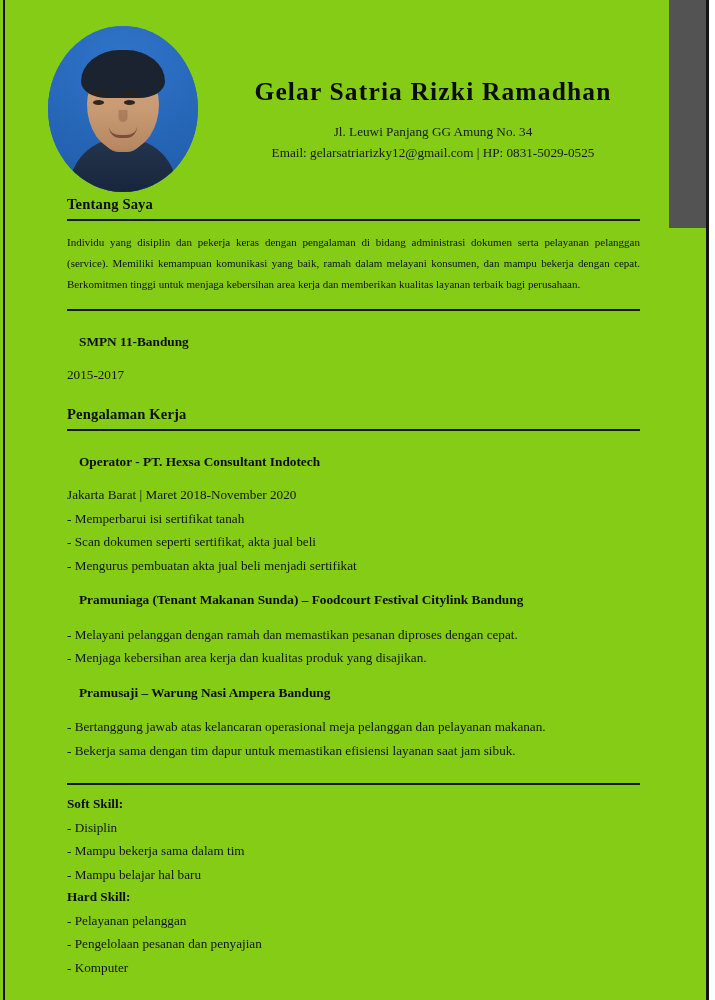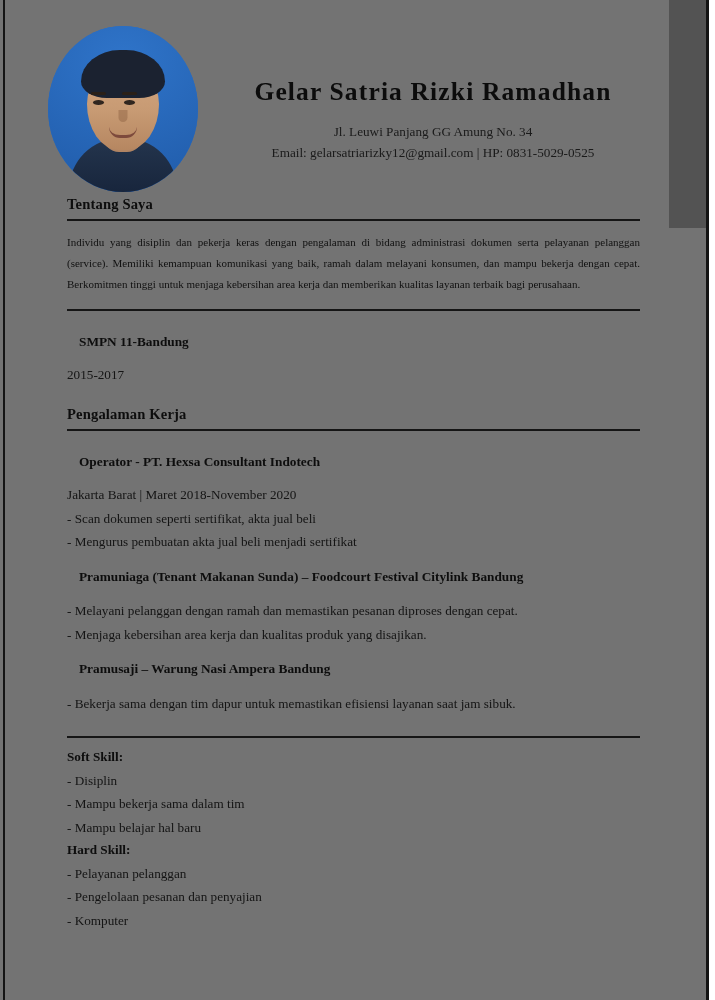--- a/index.html
+++ b/index.html
@@ -13,21 +13,21 @@
     position: relative;
     overflow: hidden;
     font-family: "Liberation Serif", "DejaVu Serif", serif;
   }
 
   
   #page {
     position: absolute;
     left: 0; top: 0;
     width: 715px; height: 1000px;
-    background: #737373;
+    background: #84cc16;
     box-sizing: border-box;
   }
   .edge-border-left {
     position: absolute;
     left: 3px; top: 0;
     width: 2px; height: 1000px;
     background: #141414;
   }
   .edge-border-right {
     position: absolute;
@@ -307,28 +307,30 @@
 
     <div class="sec-gap-lg"></div>
 
     <div class="section">
       <h2 class="section-title">Pengalaman Kerja</h2>
       <div class="rule"></div>
       <div class="block-gap"></div>
 
       <p class="entry-title">Operator - PT. Hexsa Consultant Indotech</p>
       <p class="entry-sub">Jakarta Barat | Maret 2018-November 2020</p>
+      <p class="bullet">- Memperbarui isi sertifikat tanah</p>
       <p class="bullet">- Scan dokumen seperti sertifikat, akta jual beli</p>
       <p class="bullet">- Mengurus pembuatan akta jual beli menjadi sertifikat</p>
 
       <p class="entry-title">Pramuniaga (Tenant Makanan Sunda) – Foodcourt Festival Citylink Bandung</p>
       <p class="bullet">- Melayani pelanggan dengan ramah dan memastikan pesanan diproses dengan cepat.</p>
       <p class="bullet">- Menjaga kebersihan area kerja dan kualitas produk yang disajikan.</p>
 
       <p class="entry-title">Pramusaji – Warung Nasi Ampera Bandung</p>
+      <p class="bullet">- Bertanggung jawab atas kelancaran operasional meja pelanggan dan pelayanan makanan.</p>
       <p class="bullet">- Bekerja sama dengan tim dapur untuk memastikan efisiensi layanan saat jam sibuk.</p>
     </div>
 
     <div class="sec-gap-lg"></div>
 
     <div class="section">
       <div class="rule"></div>
       <div class="block-gap"></div>
 
       <p class="sub-label">Soft Skill:</p>

